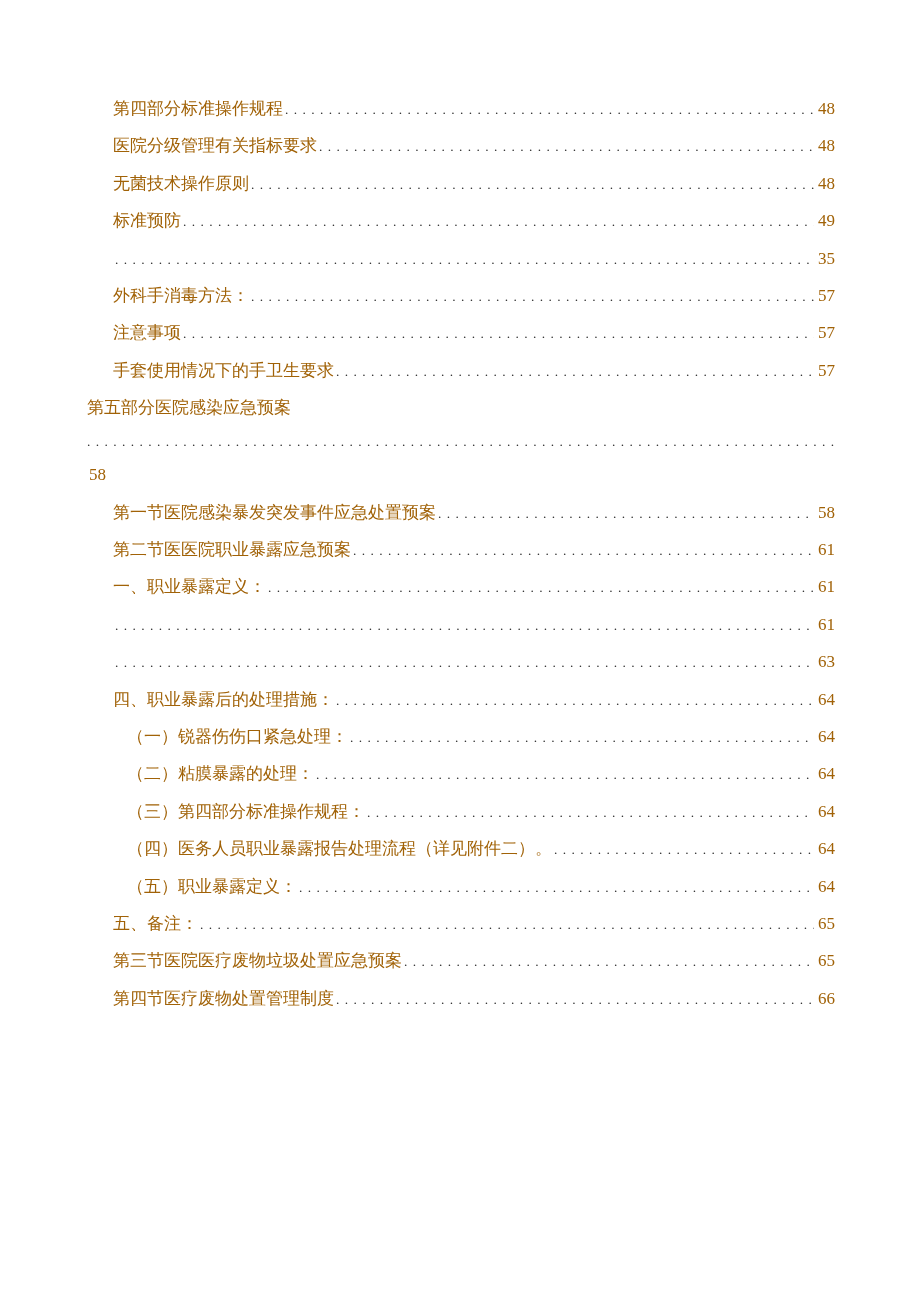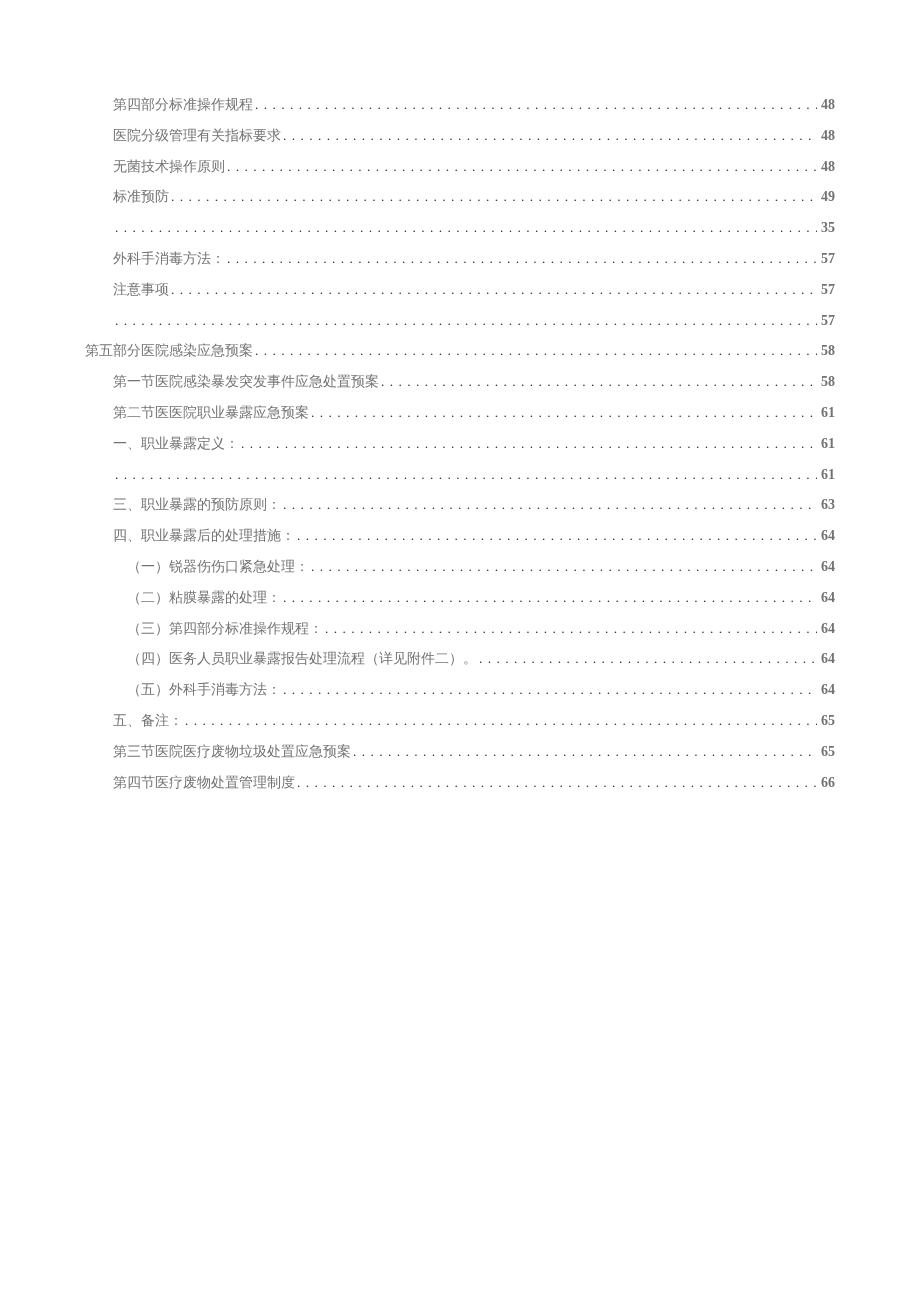--- a/index.html
+++ b/index.html
@@ -9,47 +9,46 @@
       font-family: "SimSun", "宋体", serif;
       width: 920px;
       height: 1301px;
     }
     .page {
       padding: 90px 85px 0 85px;
     }
     .toc-line {
       display: flex;
       align-items: baseline;
-      font-size: 14px;
-      color: #737373;
+      font-size: 17px;
+      color: #a16207;
       line-height: 2.2;
       white-space: nowrap;
       overflow: hidden;
     }
     .indent-1 { padding-left: 28px; }
     .indent-2 { padding-left: 42px; }
-    .indent-0 { padding-left: 0; }
+    .indent-0 { padding-left: 0; flex-direction: column; }
     .toc-title {
       flex-shrink: 0;
     }
     .toc-dots {
       flex: 1;
       overflow: hidden;
       font-size: 13.5px;
       letter-spacing: 1px;
       color: #333333;
       margin: 0 2px;
     }
     .toc-dots::after {
       content: ". . . . . . . . . . . . . . . . . . . . . . . . . . . . . . . . . . . . . . . . . . . . . . . . . . . . . . . . . . . . . . . . . . . . . . . . . . . . . . . . . . . . . . . . . . . . . . . . . . . . . . . . . . . . . . . . . . . . . . . . . . . . . . . . . . . . . . . . . . . . . . . . . . . . . . . . . . . . . . . . . . . . . . . . . . . . . . . . . . . . . . . . . . . . . . . . . . . . . . . . . . . . . . . . . . . . . . . . . . . . . .";
     }
     .toc-page {
       flex-shrink: 0;
       padding-left: 2px;
-      font-weight: bold;
     }
   </style>
 </head>
 <body>
 
 <div class="page">
   <div id="toc-container">
       <div class="toc-line indent-1">
         <span class="toc-title">第四部分标准操作规程</span>
         <span class="toc-dots"></span>
@@ -78,20 +77,21 @@
         <span class="toc-title">外科手消毒方法：</span>
         <span class="toc-dots"></span>
         <span class="toc-page">57</span>
       </div>
       <div class="toc-line indent-1">
         <span class="toc-title">注意事项</span>
         <span class="toc-dots"></span>
         <span class="toc-page">57</span>
       </div>
       <div class="toc-line indent-1">
+        <span class="toc-title">手套使用情况下的手卫生要求</span>
         <span class="toc-dots"></span>
         <span class="toc-page">57</span>
       </div>
       <div class="toc-line indent-0">
         <span class="toc-title">第五部分医院感染应急预案</span>
         <span class="toc-dots"></span>
         <span class="toc-page">58</span>
       </div>
       <div class="toc-line indent-1">
         <span class="toc-title">第一节医院感染暴发突发事件应急处置预案</span>
@@ -106,21 +106,20 @@
       <div class="toc-line indent-1">
         <span class="toc-title">一、职业暴露定义：</span>
         <span class="toc-dots"></span>
         <span class="toc-page">61</span>
       </div>
       <div class="toc-line indent-1">
         <span class="toc-dots"></span>
         <span class="toc-page">61</span>
       </div>
       <div class="toc-line indent-1">
-        <span class="toc-title">三、职业暴露的预防原则：</span>
         <span class="toc-dots"></span>
         <span class="toc-page">63</span>
       </div>
       <div class="toc-line indent-1">
         <span class="toc-title">四、职业暴露后的处理措施：</span>
         <span class="toc-dots"></span>
         <span class="toc-page">64</span>
       </div>
       <div class="toc-line indent-2">
         <span class="toc-title">（一）锐器伤伤口紧急处理：</span>
@@ -136,21 +135,21 @@
         <span class="toc-title">（三）第四部分标准操作规程：</span>
         <span class="toc-dots"></span>
         <span class="toc-page">64</span>
       </div>
       <div class="toc-line indent-2">
         <span class="toc-title">（四）医务人员职业暴露报告处理流程（详见附件二）。</span>
         <span class="toc-dots"></span>
         <span class="toc-page">64</span>
       </div>
       <div class="toc-line indent-2">
-        <span class="toc-title">（五）外科手消毒方法：</span>
+        <span class="toc-title">（五）职业暴露定义：</span>
         <span class="toc-dots"></span>
         <span class="toc-page">64</span>
       </div>
       <div class="toc-line indent-1">
         <span class="toc-title">五、备注：</span>
         <span class="toc-dots"></span>
         <span class="toc-page">65</span>
       </div>
       <div class="toc-line indent-1">
         <span class="toc-title">第三节医院医疗废物垃圾处置应急预案</span>

